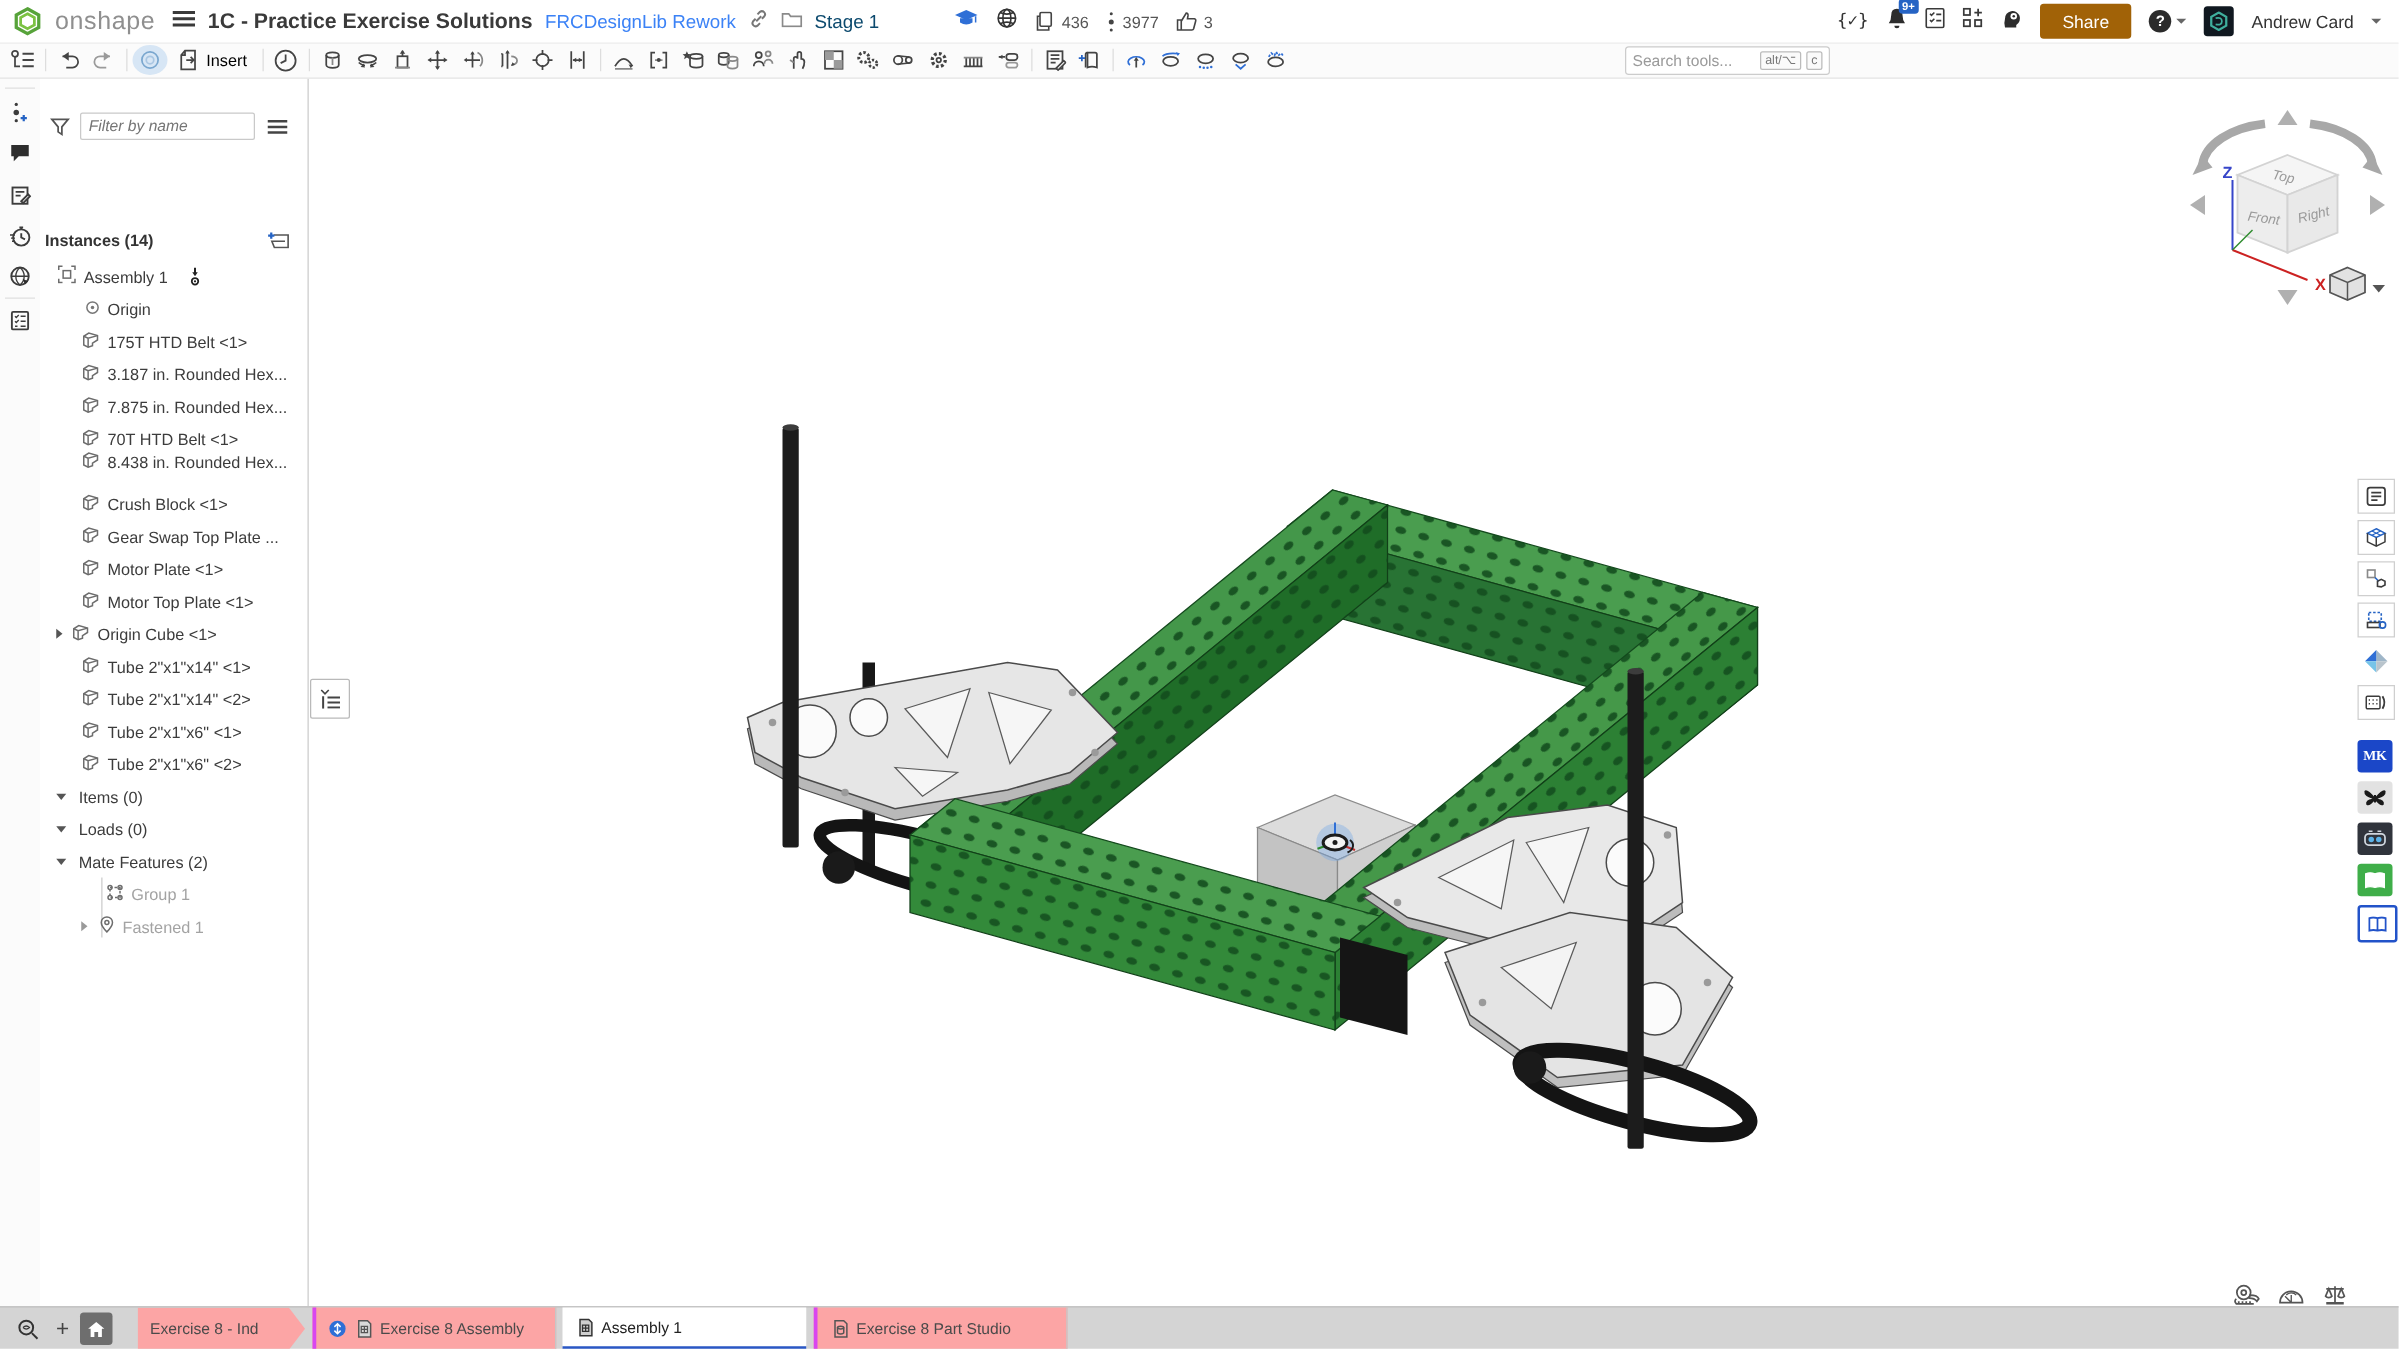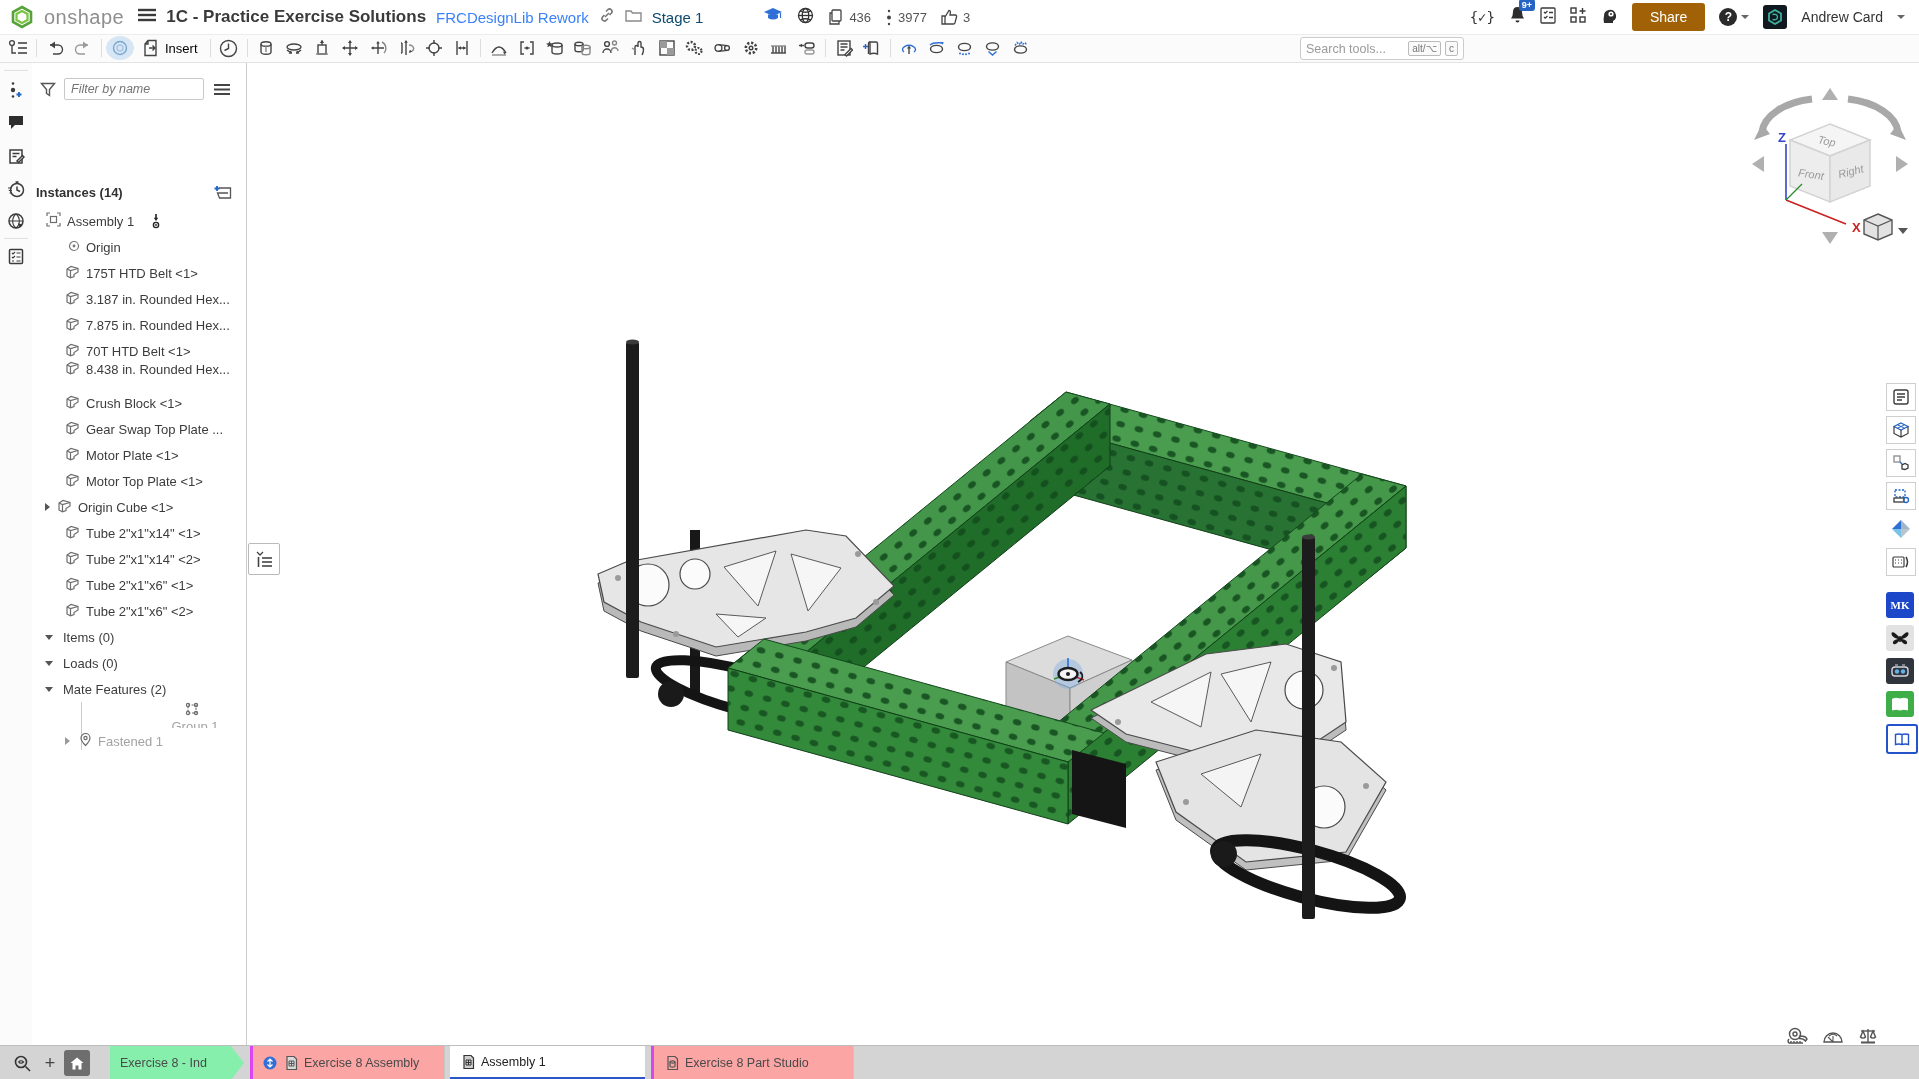--- a/index.html
+++ b/index.html
@@ -48,21 +48,21 @@
   
   #leftstrip{position:absolute;left:0;top:62px;width:32px;height:983px;background:#fbfbfb;
     border-right:1px solid #e6e6e6;z-index:20;}
   .strip-ic{position:absolute;left:6px;width:20px;height:20px;display:flex;align-items:center;justify-content:center;}
   .strip-ic svg{stroke:#3c3c3c;fill:none;stroke-width:1.5;}
   .strip-div{position:absolute;left:4px;width:24px;height:1px;background:#e0e0e0;}
 
   
   #panel{position:absolute;left:32px;top:62px;width:214px;height:983px;background:#fff;
     border-right:1px solid #ccc;z-index:20;font-size:13px;color:#3c3c3c;}
-  .filter-row{position:absolute;left:0;top:14px;width:214px;height:26px;display:flex;align-items:center;}
+  .filter-row{position:absolute;left:0;top:26px;width:214px;height:26px;display:flex;align-items:center;}
   .filter-input{width:126px;height:20px;border:1px solid #c9c9c9;border-radius:2px;
     font-size:12.5px;font-style:italic;color:#555;padding:0 6px;margin-left:8px;outline:none;}
   .pnl-header{position:absolute;left:0;top:118px;width:214px;height:24px;display:flex;align-items:center;}
   .pnl-header b{font-size:13px;color:#333;}
   .trow{position:absolute;left:0;width:214px;height:26px;display:flex;align-items:center;white-space:nowrap;}
   .trow .lbl{margin-left:6px;overflow:hidden;text-overflow:ellipsis;}
   .muted{color:#a3a3a3;}
   .chev{width:0;height:0;border-top:4px solid transparent;border-bottom:4px solid transparent;
     border-left:5px solid #555;display:inline-block;}
   .chev-d{width:0;height:0;border-left:4px solid transparent;border-right:4px solid transparent;
@@ -85,21 +85,21 @@
   #measure svg{stroke:#555;fill:none;stroke-width:1.4;}
 
   
   #footer{position:absolute;left:0;top:1045px;width:1919px;height:34px;background:#d4d4d4;
     border-top:1px solid #bdbdbd;z-index:30;}
   .f-ic{position:absolute;top:7px;width:20px;height:20px;display:flex;align-items:center;justify-content:center;}
   .home-btn{position:absolute;left:64px;top:4px;width:26px;height:26px;background:#6e6e6e;border-radius:3px;
     display:flex;align-items:center;justify-content:center;}
   .tab{position:absolute;top:0;height:34px;display:flex;align-items:center;font-size:12.5px;color:#4a4a4a;
     padding:0 10px;box-sizing:border-box;white-space:nowrap;overflow:hidden;}
-  .tab-doc{left:110px;width:134px;background:#86efac;
+  .tab-doc{left:110px;width:134px;background:#fca5a5;
     clip-path:polygon(0 0,calc(100% - 13px) 0,100% 50%,calc(100% - 13px) 100%,0 100%);}
   .tab-gray{background:#fca5a5;border-right:1px solid #c6c6c6;border-left:3px solid #d946ef;}
   .tab-active{background:#fff;border-bottom:3px solid #2a57c4;color:#222;}
   .tab .ticn{margin-right:6px;display:flex;align-items:center;}
   .plus-glyph{font-size:18px;color:#444;}
 </style>
 </head>
 <body>
 
 <div id="app">
@@ -685,21 +685,21 @@
     </div>
     <div class="trow" style="top:588px;padding-left:13px;">
       <span class="chev-d"></span>
       <span class="lbl" style="margin-left:10px;">Loads (0)</span>
     </div>
     <div class="trow" style="top:614px;padding-left:13px;">
       <span class="chev-d"></span>
       <span class="lbl" style="margin-left:10px;">Mate Features (2)</span>
     </div>
     <div class="guide"></div>
-    <div class="trow muted" style="top:640px;padding-left:53px;flex-direction:column;">
+    <div class="trow muted" style="top:640px;padding-left:53px;">
       <span class="pic"><svg width="14" height="14" viewBox="0 0 14 14" stroke="#ababab">
             <rect x="3" y="3" width="8" height="8" stroke-dasharray="2 1.6"></rect>
             <circle cx="3" cy="3" r="1.6"></circle>
             <circle cx="11" cy="3" r="1.6"></circle>
             <circle cx="11" cy="11" r="1.6"></circle>
             <circle cx="3" cy="11" r="1.6"></circle>
           </svg></span>
       <span class="lbl">Group 1</span>
     </div>
     <div class="trow muted" style="top:666px;padding-left:33px;">

